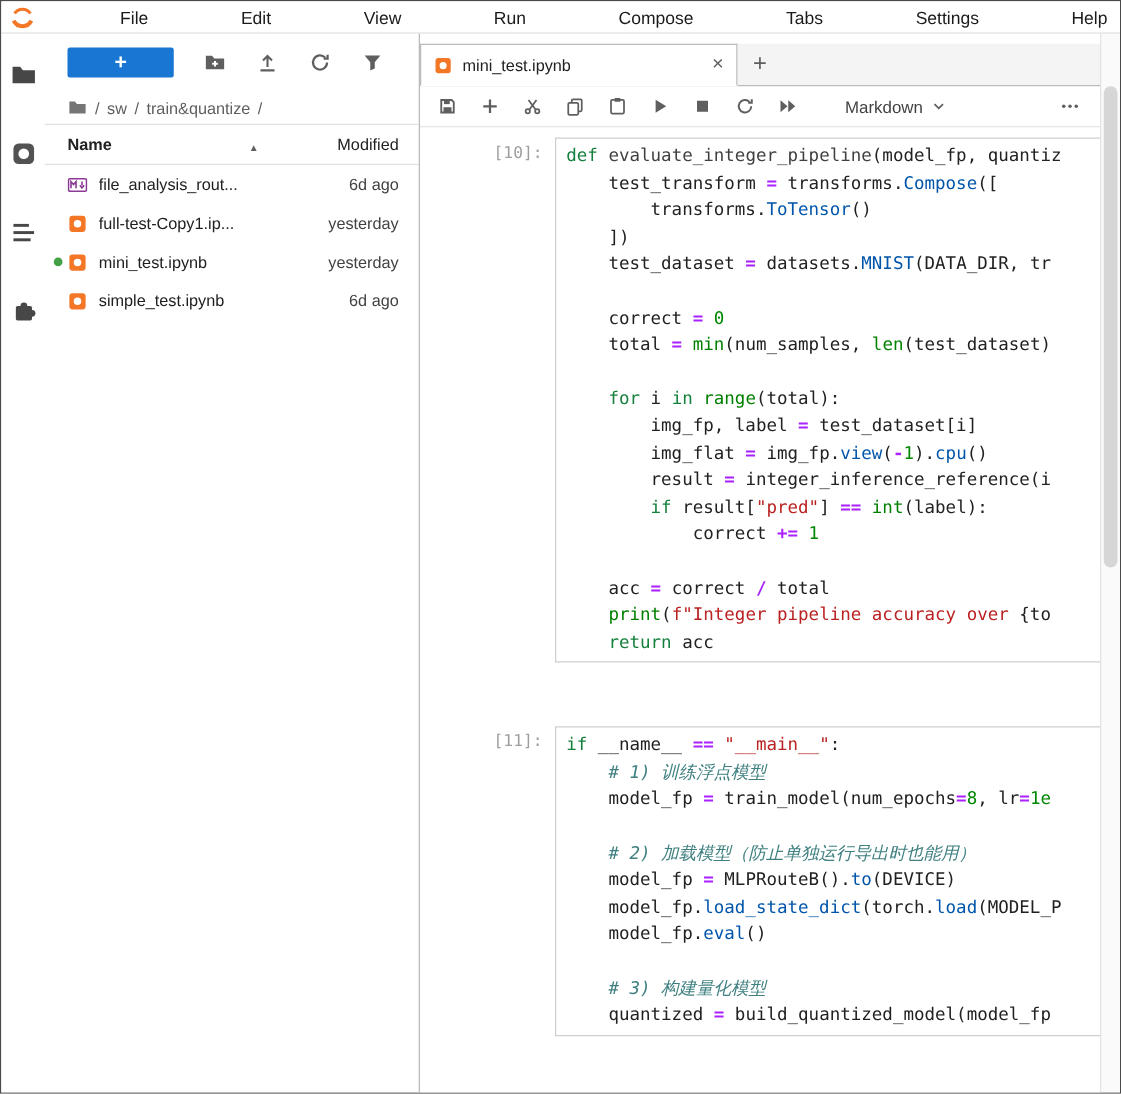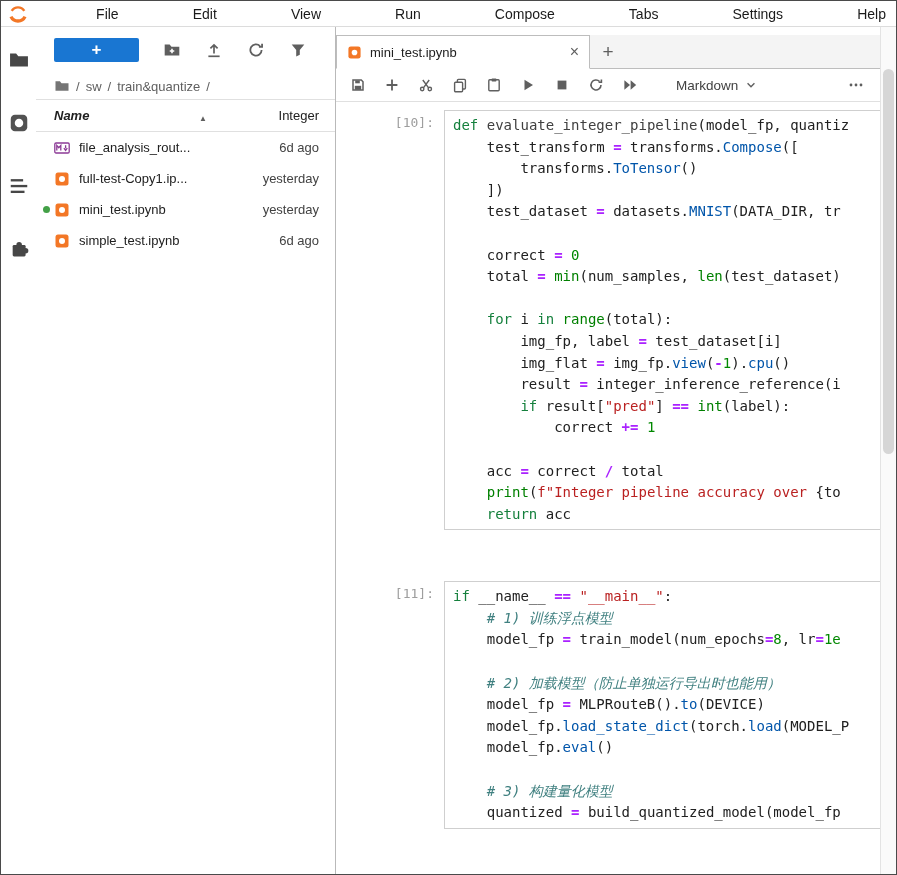--- a/index.html
+++ b/index.html
@@ -29,21 +29,21 @@
   .new-launcher{ width:85px; height:24px; background:#1976D2; color:#fff; border:none;
                  border-radius:2px; font-size:17px; line-height:20px; font-weight:bold; cursor:pointer; }
   .fb-tb-icon{ width:18px; height:18px; color:#5f5f5f; margin-left:24px; flex:none; }
   .fb-tb-icon svg{ width:100%; height:100%; }
   .breadcrumb{ height:26px; flex:none; display:flex; align-items:center; gap:6px;
                padding-left:18px; font-size:13px; color:#5f5f5f; }
   .crumb-folder{ width:16px; height:16px; color:#757575; display:flex; }
   .fb-head{ height:33px; flex:none; display:flex; align-items:center;
             border-top:1px solid #e0e0e0; border-bottom:1px solid #e0e0e0;
             padding:0 16px 0 18px; font-size:13px; color:#212121; }
-  .fb-head-name{ flex:1; display:flex; align-items:flex-end; font-weight:bold;font-style:italic; }
+  .fb-head-name{ flex:1; display:flex; align-items:flex-end; font-weight:bold; }
   .sort-caret{ margin-left:auto; margin-right:28px; font-size:8px; color:#5f5f5f; }
   .fb-head-mod{ width:84px; text-align:right; }
   .fb-rows{ flex:1; overflow:hidden; }
   .fb-row{ height:31px; display:flex; align-items:center; padding:0 16px 0 18px;
            position:relative; font-size:13px; color:#212121; }
   .fb-icon{ width:16px; height:16px; margin-right:9px; flex:none; display:flex; }
   .fb-icon svg{ width:100%; height:100%; }
   .fb-name{ flex:1; white-space:nowrap; overflow:hidden; }
   .fb-mod{ color:#424242; white-space:nowrap; }
   .run-dot{ position:absolute; left:7px; top:12px; width:7px; height:7px; border-radius:50%;
@@ -191,21 +191,21 @@
         <span>/</span>
         <span>train&amp;quantize</span>
         <span>/</span>
       </div>
 
       <div class="fb-head">
         <span class="fb-head-name">
           <span>Name</span>
           <span class="sort-caret">▲</span>
         </span>
-        <span class="fb-head-mod">Integer</span>
+        <span class="fb-head-mod">Modified</span>
       </div>
 
       <div class="fb-rows" id="file-rows">
           <div class="fb-row">
             <span class="fb-icon">
               <svg viewBox="0 0 16 16">
                 <g stroke="#8C3A96" stroke-width="1.3" fill="none">
                   <rect x="0.8" y="3" width="14.4" height="10" rx="1.2"></rect>
                   <path d="M2.8 10.6V5.4l2 2.3 2-2.3v5.2"></path>
                   <path d="M11.6 5.2v3.2"></path>

